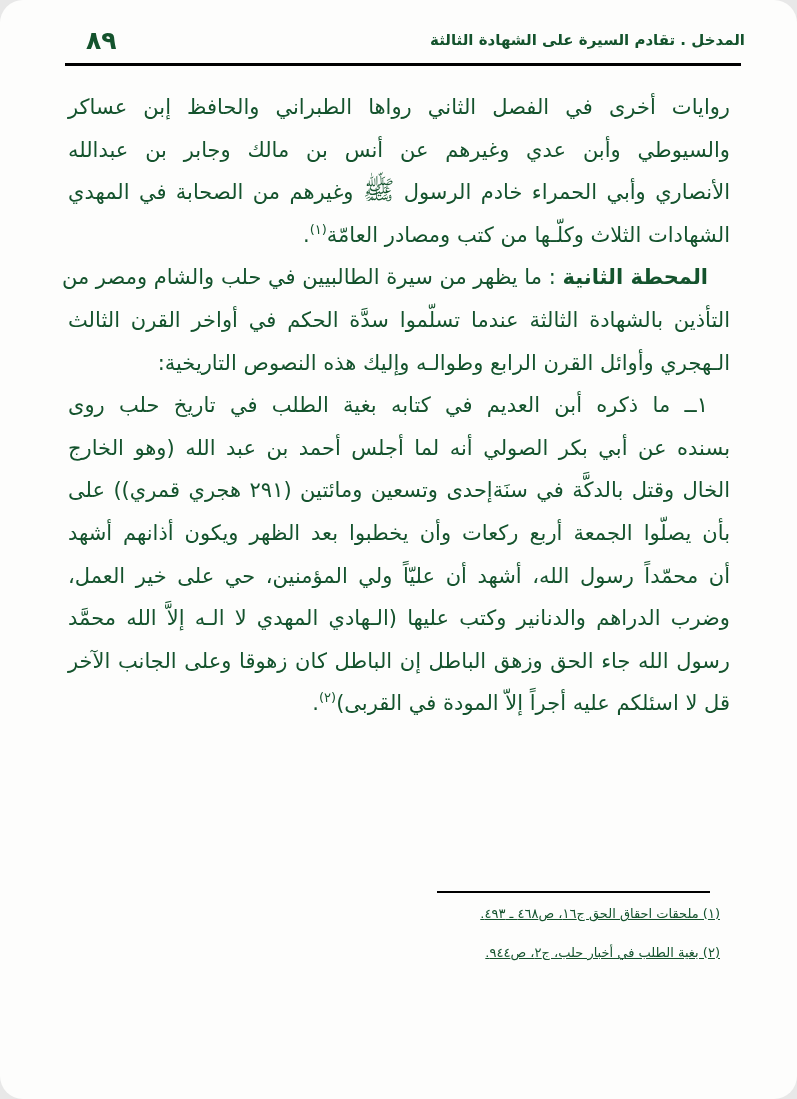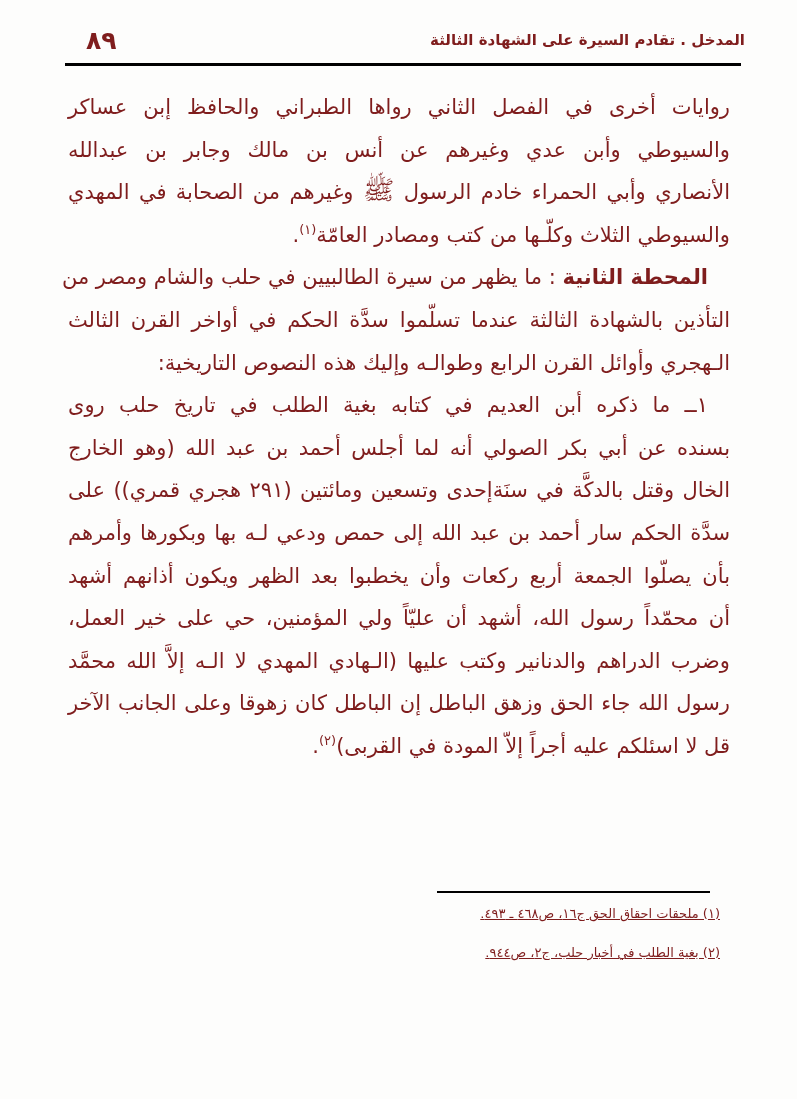--- a/index.html
+++ b/index.html
@@ -3,23 +3,24 @@
 <meta charset="utf-8">
 <style>
   * { margin: 0; padding: 0; box-sizing: border-box; }
   html, body { background: #e8e8e8; }
   .page {
     position: relative;
     width: 797px;
     height: 1099px;
     margin: 0 auto;
     background: #fdfdfc;
-    color: #7f1d1d;
+    color: #14532d;
     font-family: "DejaVu Sans", sans-serif;
     overflow: hidden;
+    border-radius: 23px;
   }
   
   .page-number {
     position: absolute;
     top: 26px;
     left: 86px;
     font-size: 25px;
     font-weight: bold;
     letter-spacing: 4px;
   }
@@ -97,34 +98,33 @@
   <div class="page-number">٨٩</div>
   <div class="header-title">المدخل . تقادم السيرة على الشهادة الثالثة</div>
   <div class="header-rule"></div>
 
   <div class="body-text">
 
     <div>
       <div class="jline">روايات أخرى في الفصل الثاني رواها الطبراني والحافظ إبن عساكر</div>
       <div class="jline">والسيوطي وأبن عدي وغيرهم عن أنس بن مالك وجابر بن عبدالله</div>
       <div class="jline"><span>الأنصاري وأبي الحمراء خادم الرسول </span><span class="salawat">ﷺ</span><span> وغيرهم من الصحابة في المهدي</span></div>
-      <div class="endline"><span>والسيوطي الثلاث وكلّـها من كتب ومصادر العامّة</span><sup class="fref">(١)</sup><span>.</span></div>
+      <div class="endline"><span>الشهادات الثلاث وكلّـها من كتب ومصادر العامّة</span><sup class="fref">(١)</sup><span>.</span></div>
     </div>
 
     <div>
       <div class="jline indent"><span class="lead">المحطة الثانية</span><span> : ما يظهر من سيرة الطالبيين في حلب والشام ومصر من</span></div>
       <div class="jline">التأذين بالشهادة الثالثة عندما تسلّموا سدَّة الحكم في أواخر القرن الثالث</div>
       <div class="endline">الـهجري وأوائل القرن الرابع وطوالـه وإليك هذه النصوص التاريخية:</div>
     </div>
 
     <div>
       <div class="jline indent">١ــ ما ذكره أبن العديم في كتابه بغية الطلب في تاريخ حلب روى</div>
       <div class="jline">بسنده عن أبي بكر الصولي أنه لما أجلس أحمد بن عبد الله (وهو الخارج</div>
       <div class="jline">الخال وقتل بالدكَّة في سنَةإحدى وتسعين ومائتين (٢٩١ هجري قمري)) على</div>
-      <div class="jline">سدَّة الحكم سار أحمد بن عبد الله إلى حمص ودعي لـه بها وبكورها وأمرهم</div>
       <div class="jline">بأن يصلّوا الجمعة أربع ركعات وأن يخطبوا بعد الظهر ويكون أذانهم أشهد</div>
       <div class="jline">أن محمّداً رسول الله، أشهد أن عليّاً ولي المؤمنين، حي على خير العمل،</div>
       <div class="jline">وضرب الدراهم والدنانير وكتب عليها (الـهادي المهدي لا الـه إلاَّ الله محمَّد</div>
       <div class="jline">رسول الله جاء الحق وزهق الباطل إن الباطل كان زهوقا وعلى الجانب الآخر</div>
       <div class="endline"><span>قل لا اسئلكم عليه أجراً إلاّ المودة في القربى)</span><sup class="fref">(٢)</sup><span>.</span></div>
     </div>
 
   </div>
 
   <div class="footnotes">

